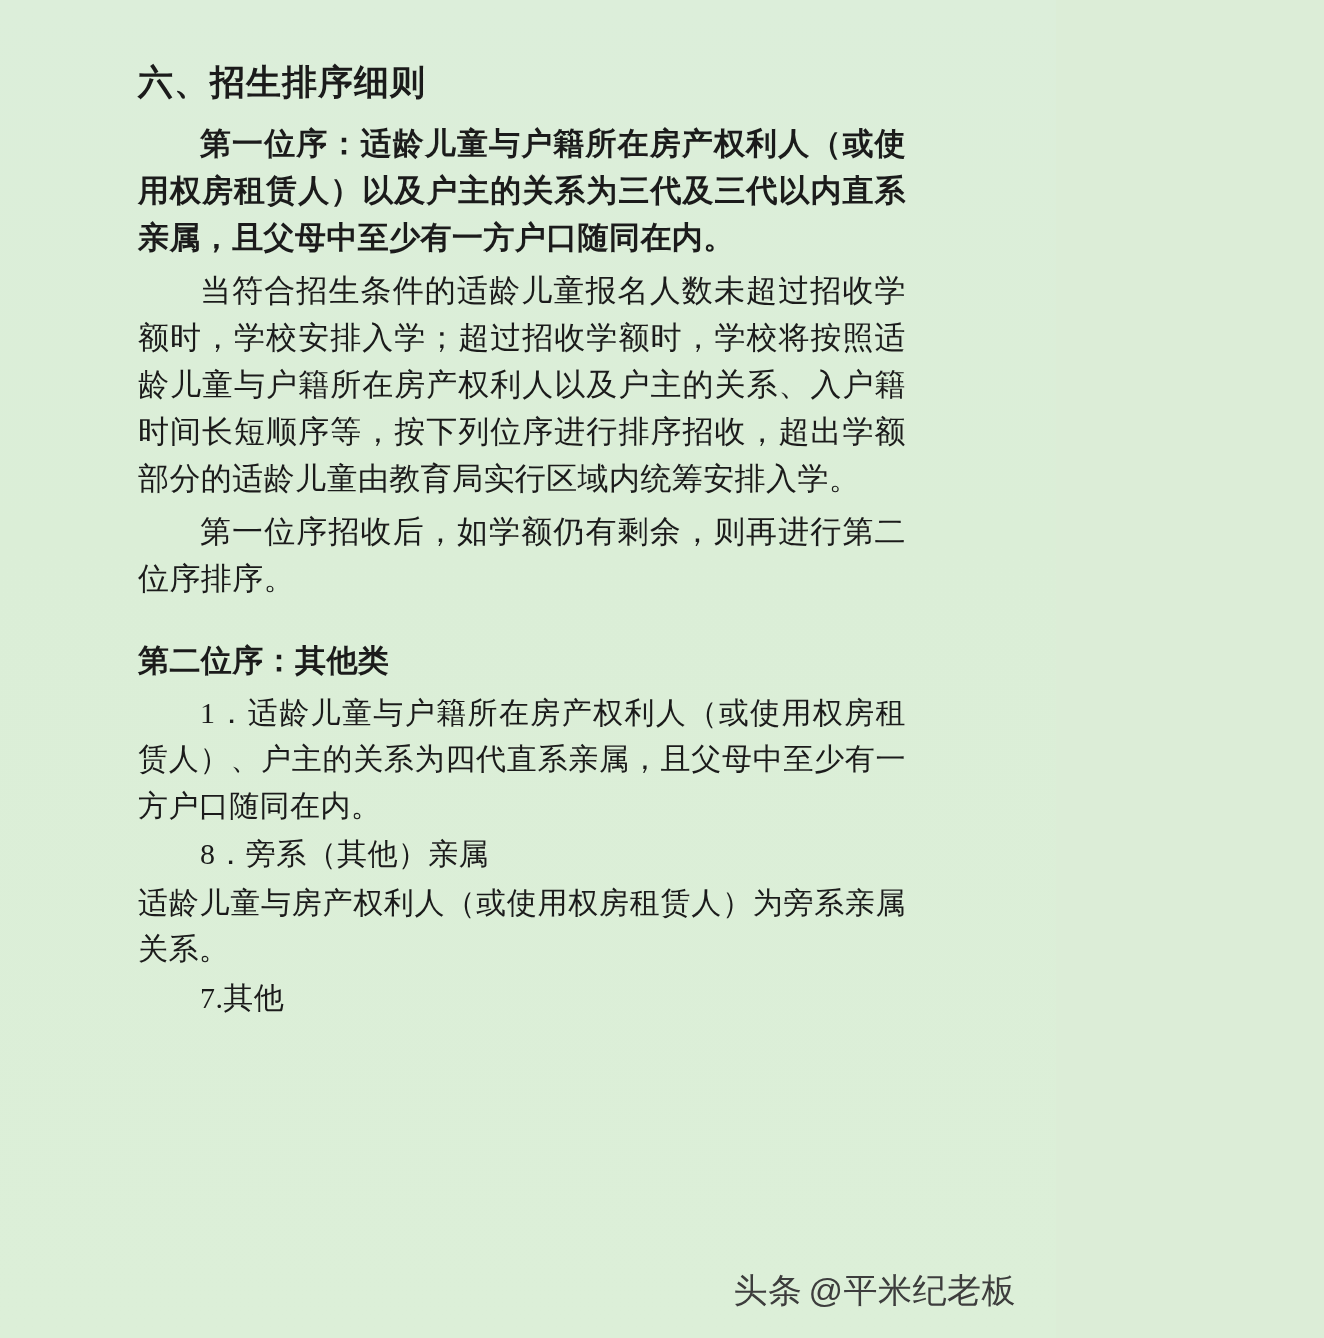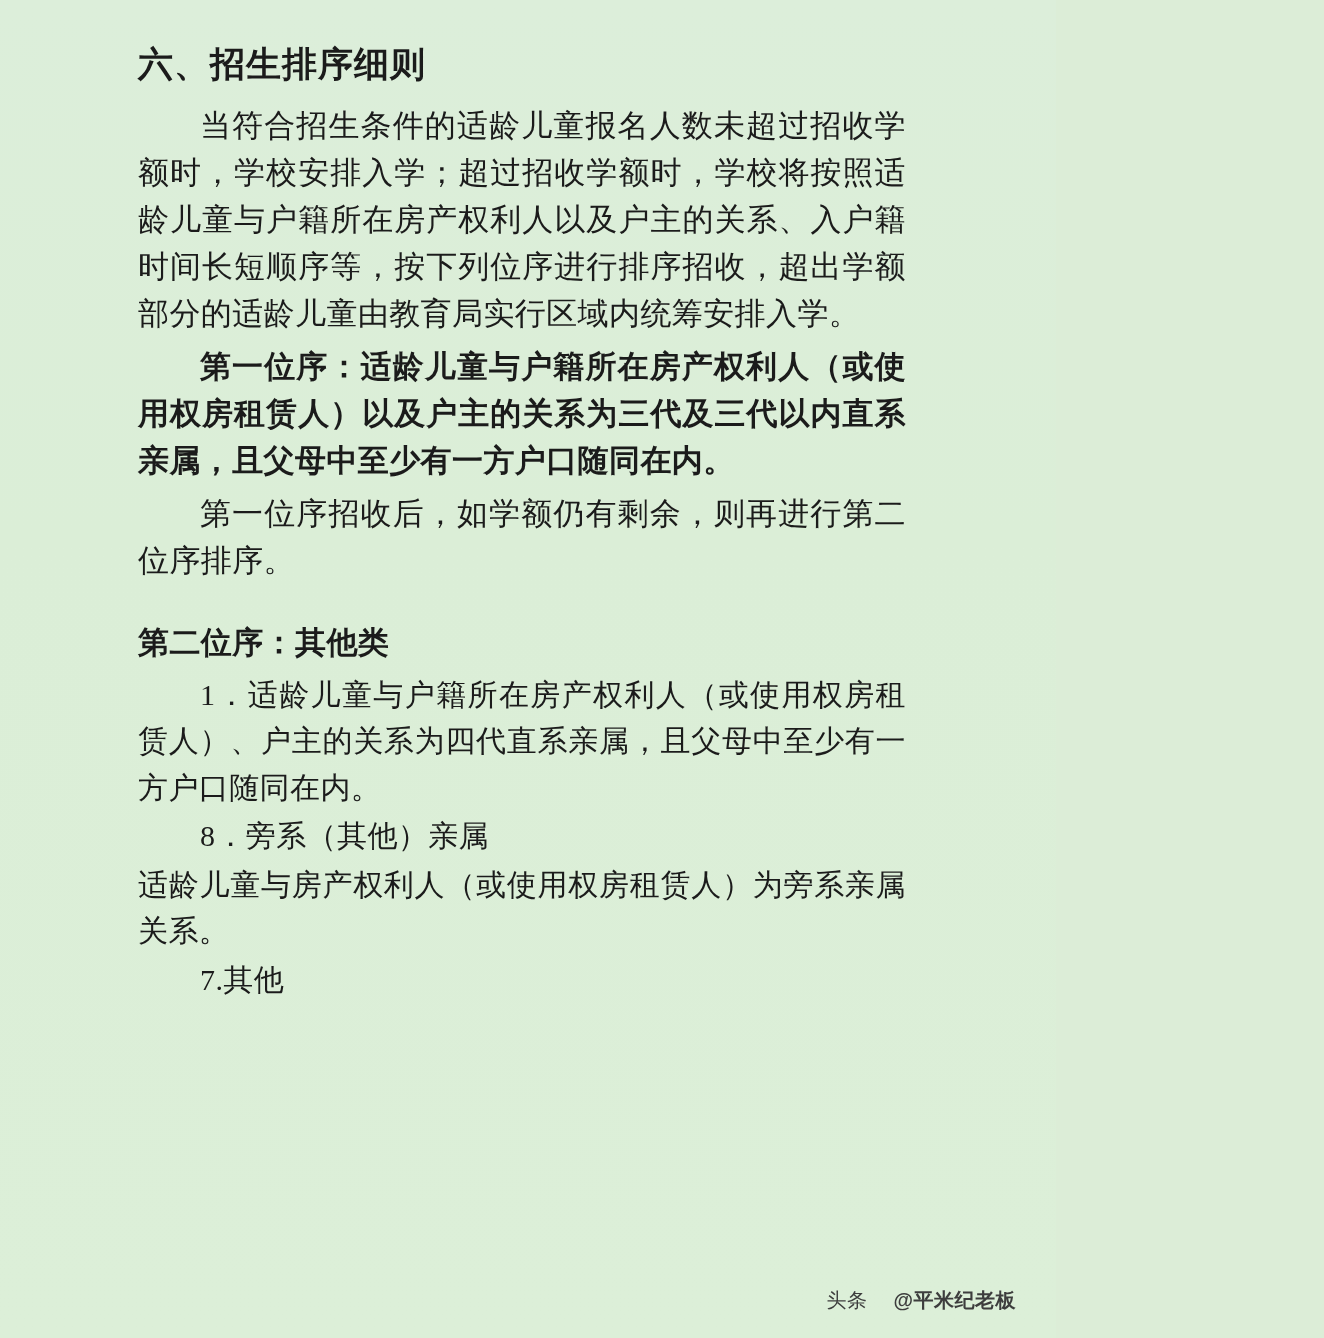--- a/index.html
+++ b/index.html
@@ -16,21 +16,21 @@
     position: relative;
   }
   .page {
     position: absolute;
     left: 0;
     top: 0;
     width: 1056px;
     height: 1338px;
     background: linear-gradient(180deg, #dceeda 0%, #dbeed7 40%, #dcefd8 100%);
     box-sizing: border-box;
-    padding: 34px 150px 0 138px;
+    padding: 52px 150px 0 138px;
   }
   .doc-heading {
     font-size: 35px;
     font-weight: bold;
     letter-spacing: 1px;
     margin: 8px 0 14px 0;
     line-height: 1.3;
   }
   p {
     margin: 0 0 2px 0;
@@ -53,43 +53,42 @@
     margin-bottom: 34px;
   }
   .sub-line {
     font-size: 30px;
     line-height: 1.55;
   }
   .watermark {
     position: absolute;
     right: 40px;
     bottom: 24px;
-    font-size: 20px;
+    font-size: 34px;
     color: #3d3d3d;
     font-family: "Liberation Sans", "DejaVu Sans", sans-serif;
     letter-spacing: 0.5px;
     display: flex;
     align-items: center;
     gap: 6px;
   }
   .watermark .wm-brand {
-    font-weight: bold;
-    margin-left: 20px;
+    font-weight: normal;
   }
 </style>
 </head>
 <body>
 
 <div class="page">
 
   <h1 class="doc-heading">六、招生排序细则</h1>
 
+  <p class="indent bold gap-small">第一位序：适龄儿童与户籍所在房产权利人（或使用权房租赁人）以及户主的关系为三代及三代以内直系亲属，且父母中至少有一方户口随同在内。</p>
+
   <p class="indent gap-small">当符合招生条件的适龄儿童报名人数未超过招收学额时，学校安排入学；超过招收学额时，学校将按照适龄儿童与户籍所在房产权利人以及户主的关系、入户籍时间长短顺序等，按下列位序进行排序招收，超出学额部分的适龄儿童由教育局实行区域内统筹安排入学。</p>
-
-  <p class="indent bold gap-small">第一位序：适龄儿童与户籍所在房产权利人（或使用权房租赁人）以及户主的关系为三代及三代以内直系亲属，且父母中至少有一方户口随同在内。</p>
 
 
   <p class="indent gap-large">第一位序招收后，如学额仍有剩余，则再进行第二位序排序。</p>
 
   <p class="bold gap-small">第二位序：其他类</p>
 
   <p class="indent sub-line">1．适龄儿童与户籍所在房产权利人（或使用权房租赁人）、户主的关系为四代直系亲属，且父母中至少有一方户口随同在内。</p>
 
   <p class="indent sub-line">8．旁系（其他）亲属</p>
 

